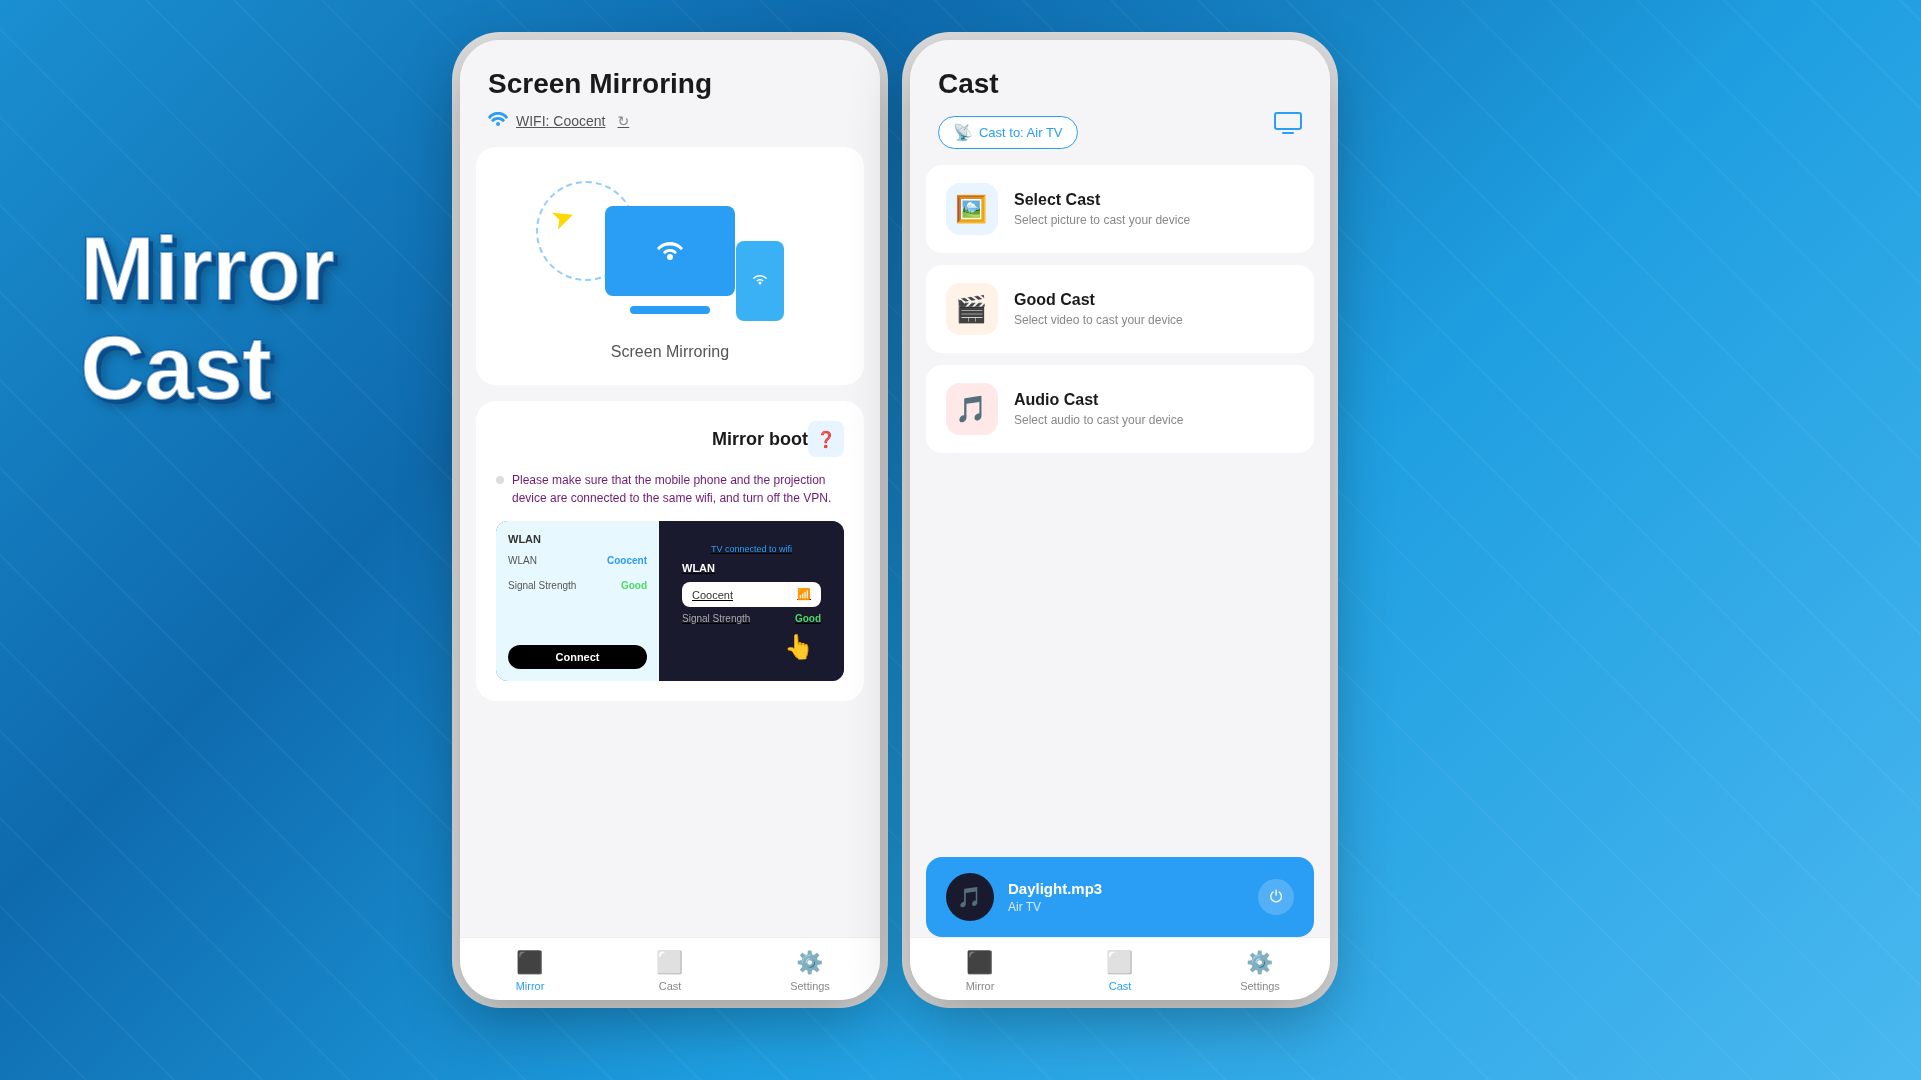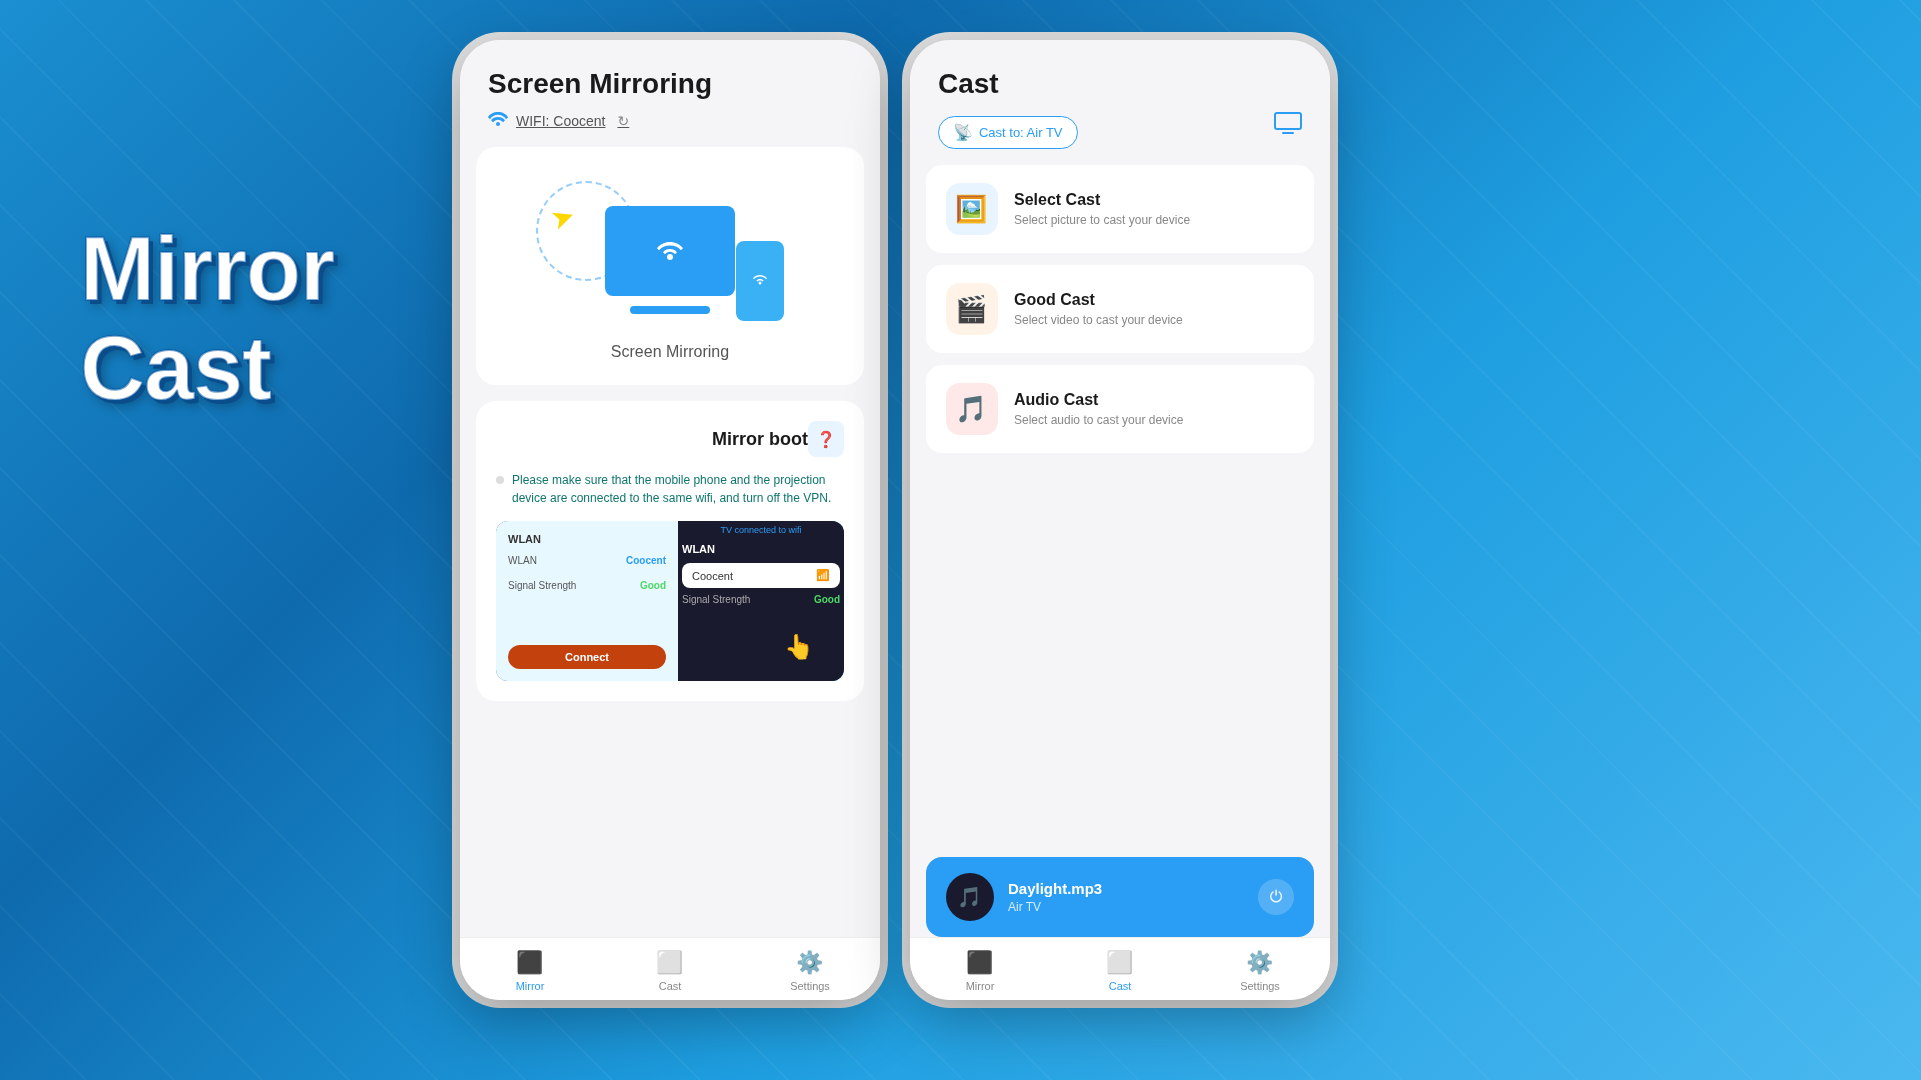--- a/index.html
+++ b/index.html
@@ -233,21 +233,21 @@
       align-items: center;
       justify-content: center;
       color: #2a9df4;
       font-size: 16px;
     }
 
     .boot-instruction {
       display: flex;
       gap: 8px;
       font-size: 12px;
-      color: #0f766e;
+      color: #701a75;
       line-height: 1.5;
       margin-bottom: 14px;
     }
 
     .bullet-dot {
       width: 8px;
       height: 8px;
       background: #ddd;
       border-radius: 50%;
       flex-shrink: 0;
@@ -286,35 +286,36 @@
       font-size: 10px;
       color: #555;
     }
 
     .tutorial-row span:last-child {
       color: #2a9df4;
       font-weight: 600;
     }
 
     .tutorial-connect-btn {
-      background: #c2410c;
+      background: #000000;
       color: white;
       border-radius: 20px;
       text-align: center;
       padding: 6px;
       font-size: 11px;
       font-weight: 600;
       margin-top: auto;
     }
 
     .tutorial-right {
       flex: 1;
       background: #1a1a2e;
-      padding: 4px;
+      padding: 23px;
       position: relative;
+      text-decoration: underline;
     }
 
     .tutorial-right-header {
       color: #2a9df4;
       font-size: 9px;
       margin-bottom: 8px;
       text-align: center;
     }
 
     .tutorial-right-label {

